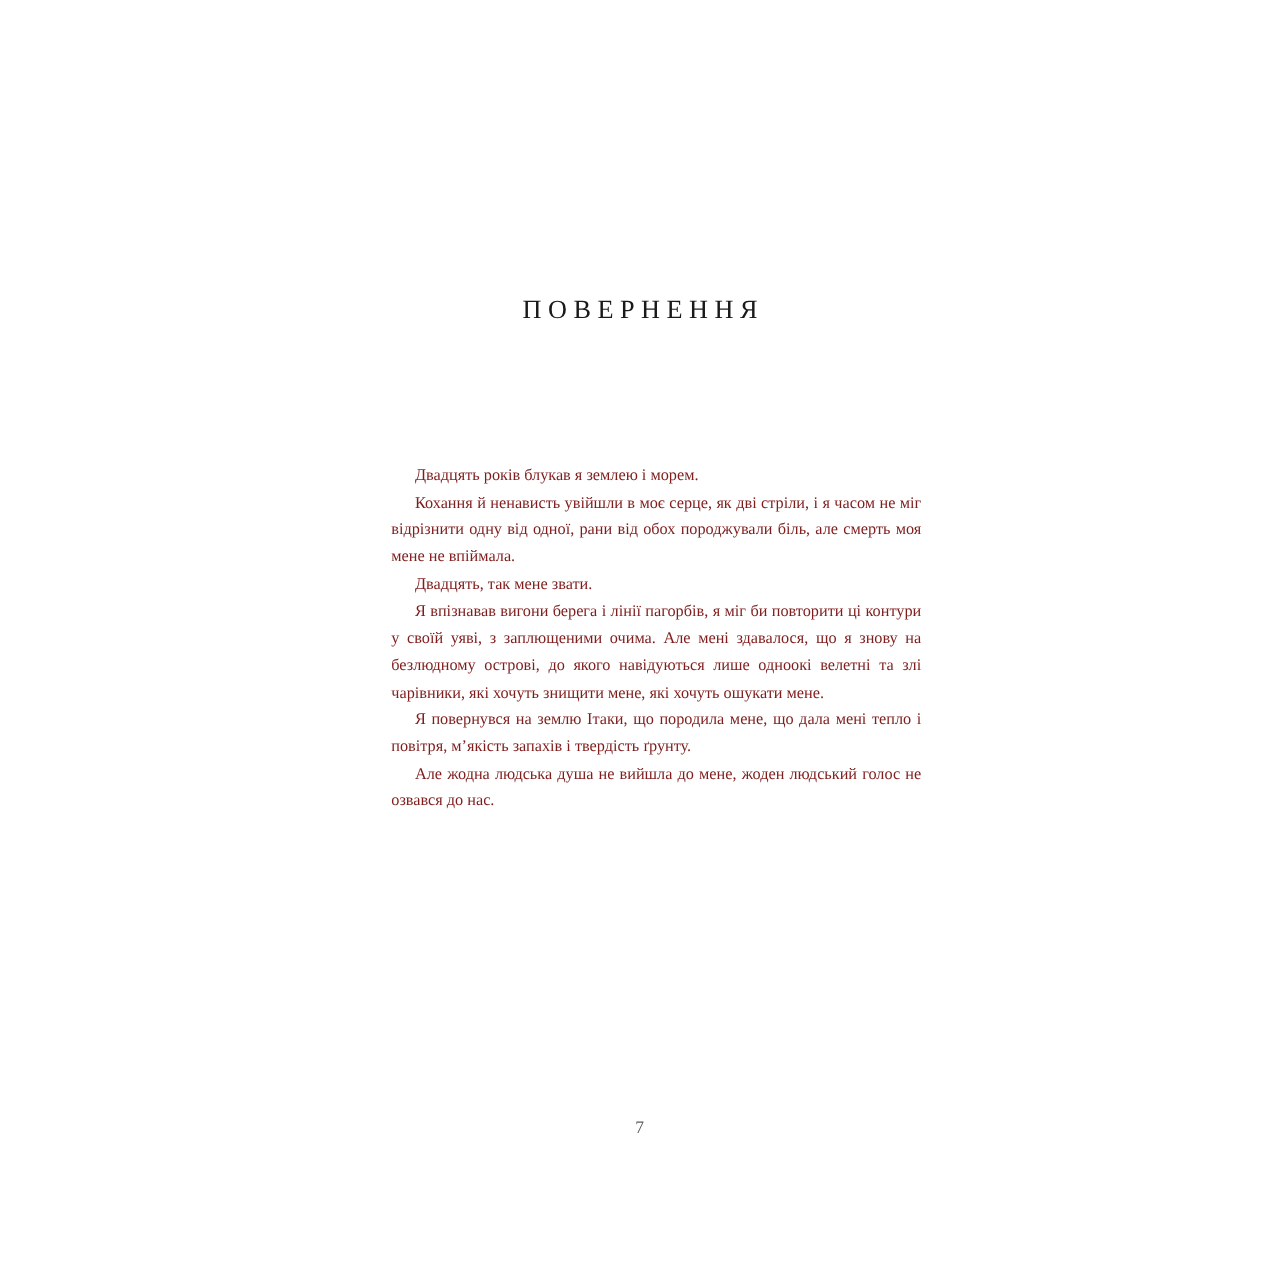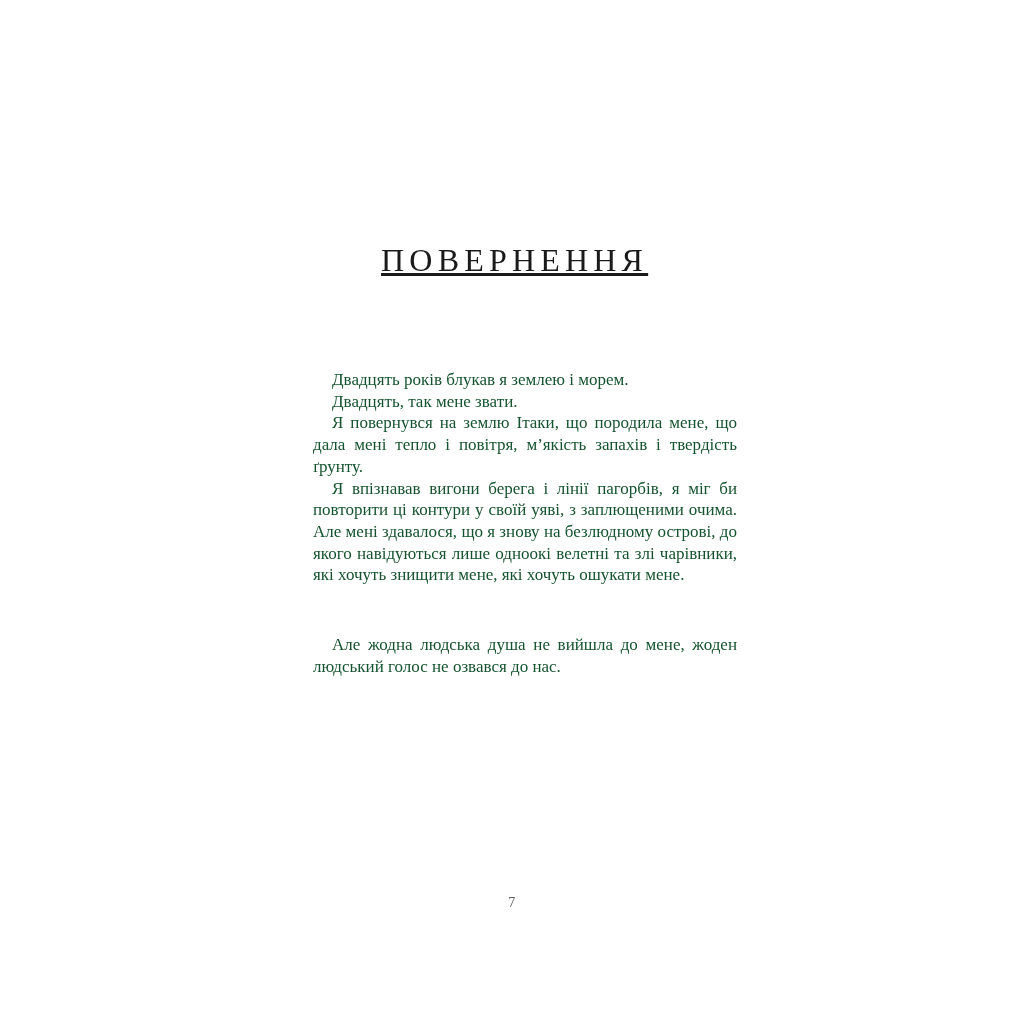--- a/index.html
+++ b/index.html
@@ -18,51 +18,49 @@
   }
 
   
   .chapter-title {
     position: absolute;
     top: 222px;
     left: 0;
     width: 1024px;
     text-align: center;
     font-family: "Liberation Serif", "DejaVu Serif", serif;
-    font-size: 32px;
+    font-size: 21px;
     font-weight: 400;
     letter-spacing: 5.2px;
     text-indent: 5.2px;
     color: #1a1a1a;
     line-height: 1.1;
-    text-decoration: underline;
   }
 
   
   .text-block {
     position: absolute;
     top: 369px;
     left: 313px;
     width: 424px;
-    font-size: 17px;
+    font-size: 13px;
     line-height: 21.7px;
     text-align: justify;
     text-justify: inter-word;
-    color: #14532d;
+    color: #7f1d1d;
     -webkit-hyphens: none;
     hyphens: none;
   }
   .text-block p {
     margin: 0;
     text-indent: 19px;
   }
   
   .text-block p:last-child {
     text-align: justify;
-    margin-top: 48px;
   }
 
   
   .folio {
     position: absolute;
     top: 895px;
     left: 0;
     width: 1024px;
     text-align: center;
     font-size: 14px;
@@ -72,21 +70,22 @@
 </style>
 </head>
 <body>
 
 <div class="page">
 
   <h1 class="chapter-title">ПОВЕРНЕННЯ</h1>
 
   <div class="text-block">
     <p>Двадцять років блукав я землею і морем.</p>
+    <p>Кохання й ненависть увійшли в моє серце, як дві стріли, і я часом не міг відрізнити одну від одної, рани від обох породжували біль, але смерть моя мене не впіймала.</p>
     <p>Двадцять, так мене звати.</p>
+    <p>Я впізнавав вигони берега і лінії пагорбів, я міг би повторити ці контури у своїй уяві, з заплющеними очима. Але мені здавалося, що я знову на безлюдному острові, до якого навідуються лише одноокі велетні та злі чарівники, які хочуть знищити мене, які хочуть ошукати мене.</p>
     <p>Я повернувся на землю Ітаки, що породила мене, що дала мені тепло і повітря, м’якість запахів і твердість ґрунту.</p>
-    <p>Я впізнавав вигони берега і лінії пагорбів, я міг би повторити ці контури у своїй уяві, з заплющеними очима. Але мені здавалося, що я знову на безлюдному острові, до якого навідуються лише одноокі велетні та злі чарівники, які хочуть знищити мене, які хочуть ошукати мене.</p>
     <p>Але жодна людська душа не вийшла до мене, жоден людський голос не озвався до нас.</p>
   </div>
 
   <div class="folio">7</div>
 
 </div>
 
 </body></html>

